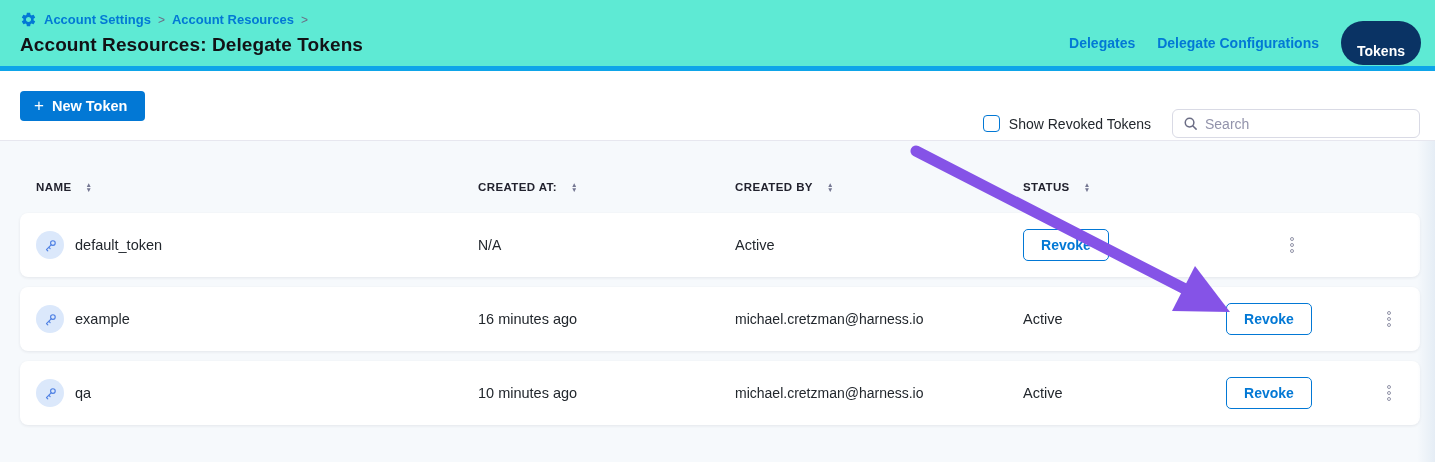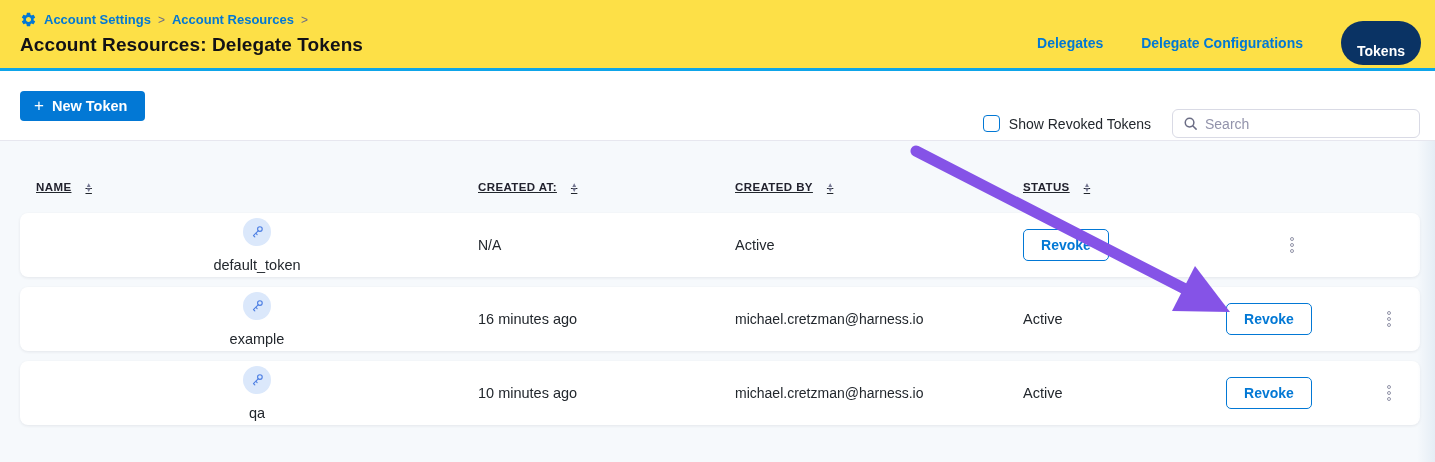--- a/index.html
+++ b/index.html
@@ -10,31 +10,31 @@
     color: #22272d;
     overflow: hidden;
     position: relative;
   }
   .page { width: 1435px; height: 462px; position: relative; }
 
   
   .topbar {
     height: 71px;
     padding: 11px 20px 0 20px;
-    border-bottom: 3px solid #0ea5e9;
+    border-bottom: 5px solid #0ea5e9;
     position: relative;
-    background: #fde047;
+    background: #5eead4;
   }
   .breadcrumb { display: flex; align-items: center; gap: 7px; font-size: 13px; font-weight: 600; }
   .breadcrumb .crumb { color: #0278d5; text-decoration: none; cursor: pointer; }
   .breadcrumb .sep { color: #6b6d85; font-weight: 400; font-size: 12px; }
   .gear { display: inline-flex; width: 17px; height: 17px; }
   .page-title { margin-top: 6px; font-size: 19px; font-weight: 700; color: #121216; letter-spacing: .1px; }
 
-  .top-nav { position: absolute; top: 21px; right: 14px; display: flex; align-items: center; gap: 38px; }
+  .top-nav { position: absolute; top: 21px; right: 14px; display: flex; align-items: center; gap: 22px; }
   .top-nav .nav-link { color: #0278d5; font-size: 14px; font-weight: 700; cursor: pointer; white-space: nowrap; }
   .nav-pill {
     background: #0a3364; color: #fff; font-size: 14px; font-weight: 700;
     padding: 22px 16px 6px 16px; border-radius: 999px; cursor: pointer;
   }
 
   
   .toolbar {
     height: 70px;
     padding: 20px 15px 0 20px;
@@ -79,33 +79,33 @@
     pointer-events: none;
   }
   .row-grid {
     display: grid;
     grid-template-columns: 442px 257px 288px 203px 132px 1fr;
     align-items: center;
   }
   .thead {
     margin: 0 15px 8px 20px; padding-left: 16px; height: 36px;
   }
-  .th { display: flex; align-items: center; gap: 14px; text-decoration: underline; }
+  .th { display: flex; align-items: center; gap: 14px; }
   .th-label { font-size: 11.5px; font-weight: 700; color: #22222e; letter-spacing: .4px; }
   .sort-icon { display: inline-flex; flex-direction: column; line-height: 5px; cursor: pointer; }
   .sort-icon span { font-size: 6.5px; color: #757792; }
 
   .card {
     margin: 0 15px 10px 20px; padding-left: 16px; height: 64px;
     background: #ffffff; border-radius: 8px;
     box-shadow: 0 1px 3px rgba(40,41,61,.09);
     cursor: pointer;
   }
   .cell { font-size: 14.5px; color: #22272d; }
-  .name-cell { display: flex; align-items: center; gap: 11px; flex-direction: column; }
+  .name-cell { display: flex; align-items: center; gap: 11px; }
   .key-badge {
     width: 28px; height: 28px; border-radius: 50%; background: #dbe8fb;
     display: inline-flex; align-items: center; justify-content: center; flex: none;
   }
   .created-by-cell { font-size: 14px; }
   .action-cell { display: flex; }
   .revoke-btn {
     background: #fff; border: 1.5px solid #0278d5; color: #0278d5;
     font-weight: 700; font-size: 14px; font-family: inherit;
     height: 32px; width: 86px; border-radius: 5px; cursor: pointer;

